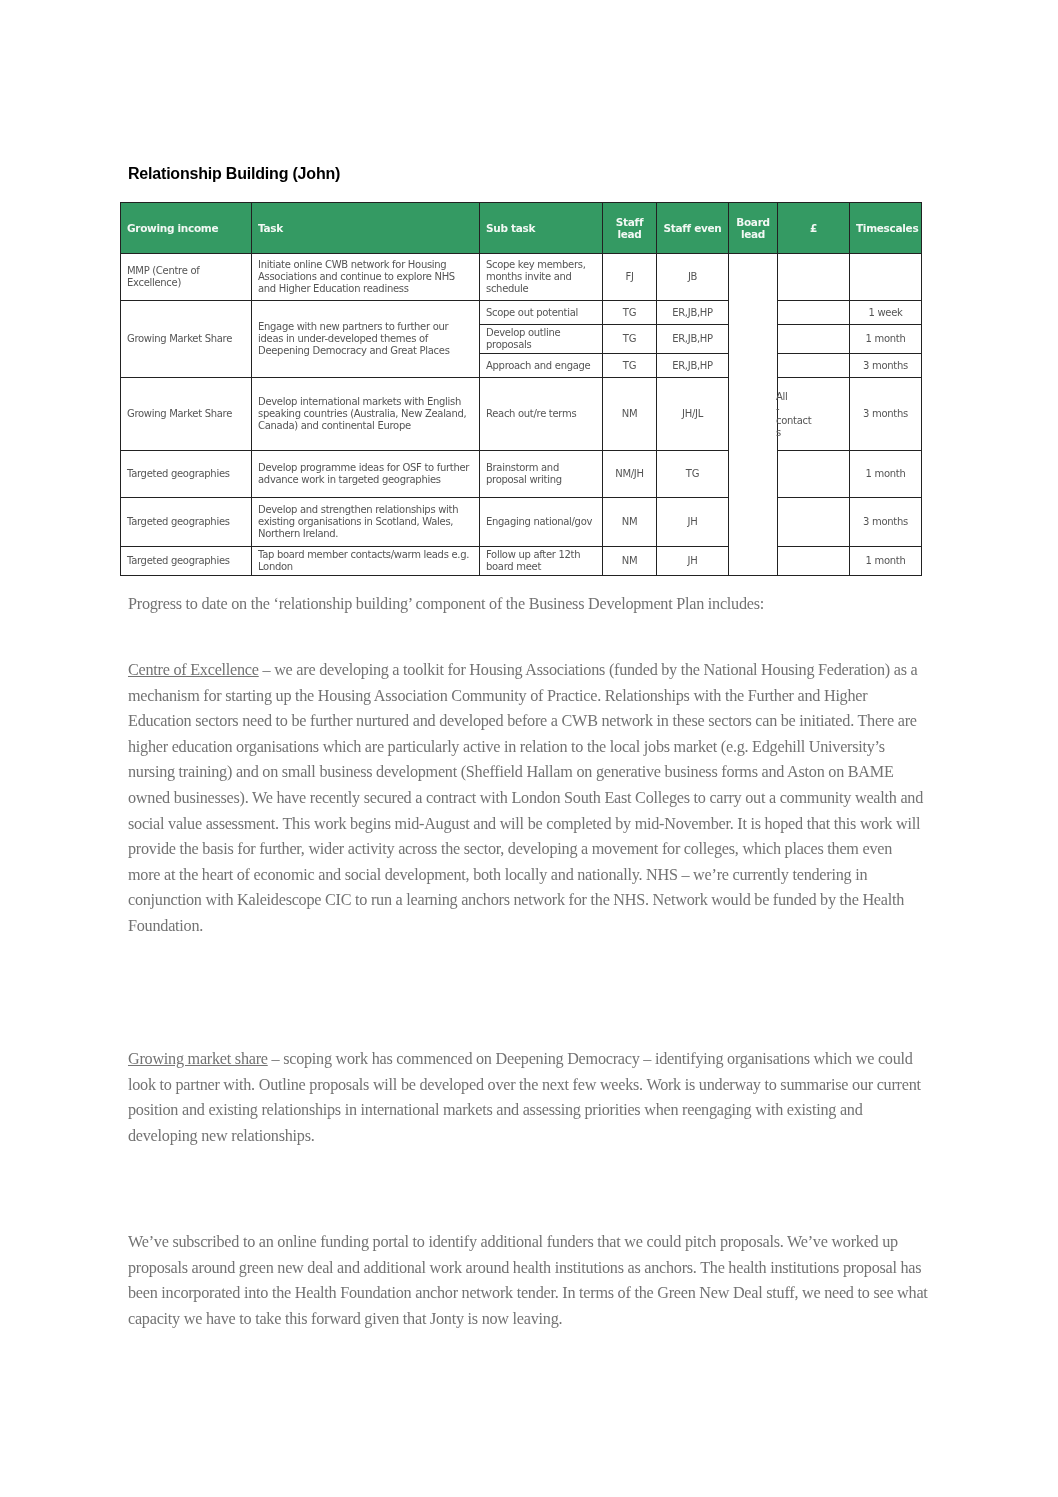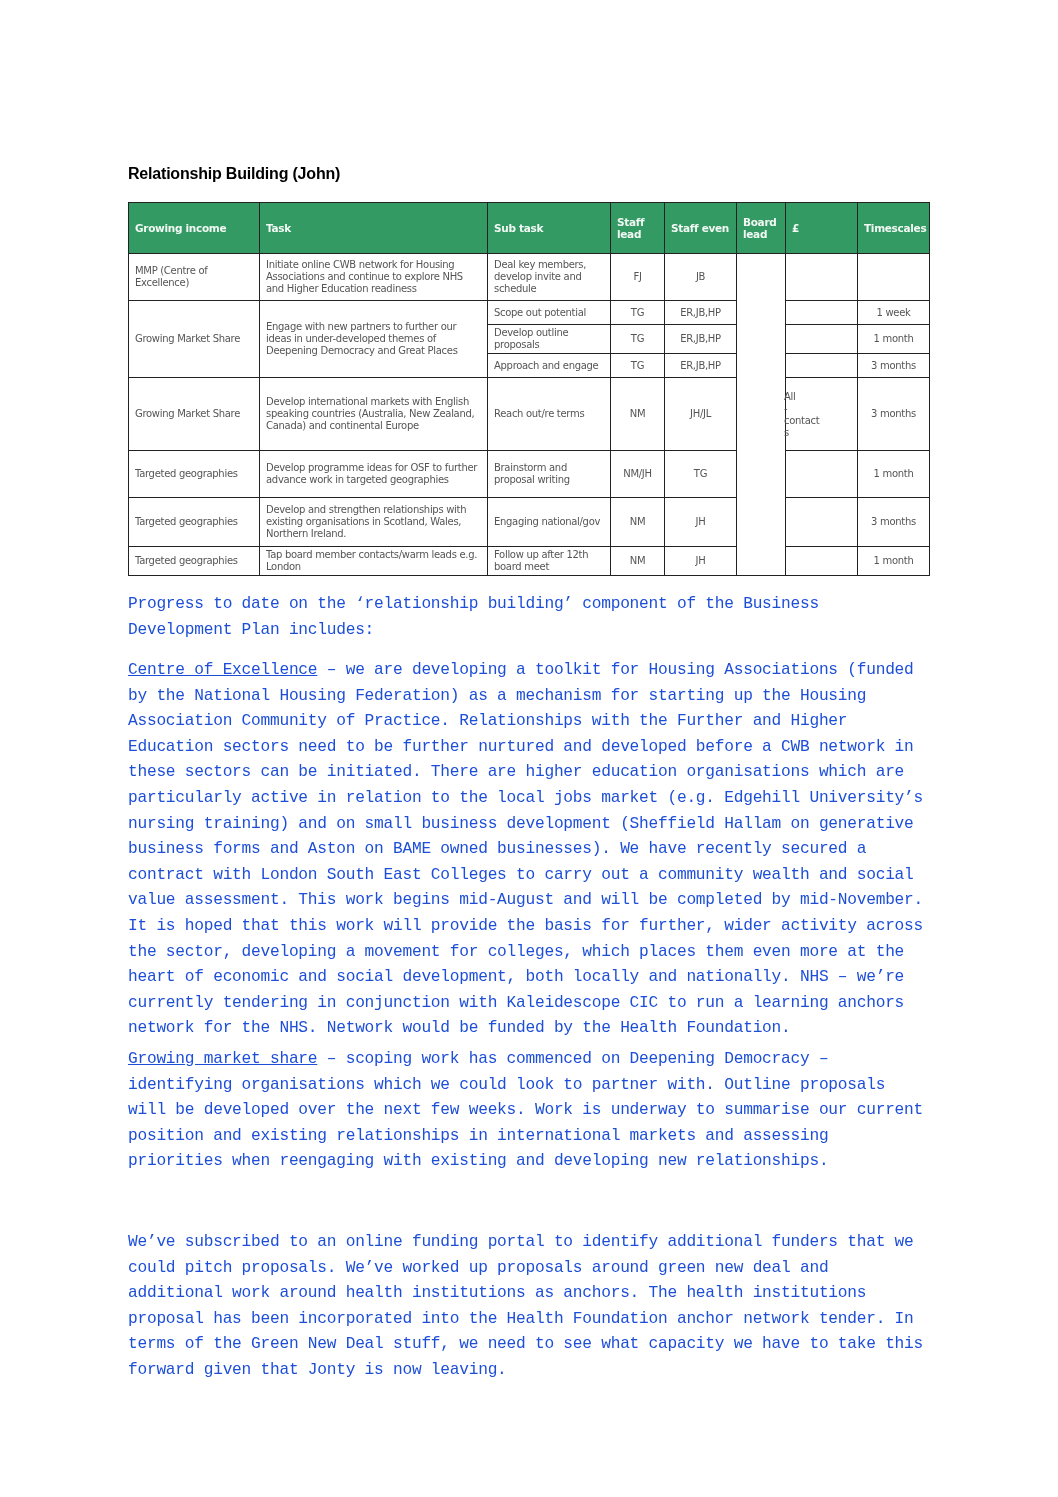--- a/index.html
+++ b/index.html
@@ -6,46 +6,46 @@
   body { width: 1058px; height: 1497px; position: relative; overflow: hidden; }
   .page { position: absolute; left: 0; top: 0; width: 1058px; height: 1497px; margin-top: 34px; }
 
   .heading {
     position: absolute; left: 128px; top: 131px;
     font-family: "Liberation Sans", sans-serif; font-weight: bold;
     font-size: 16px; color: #000; letter-spacing: -0.2px;
   }
 
   table.plan {
-    position: absolute; left: 128px; top: 168px;
+    position: absolute; left: 120px; top: 168px;
     width: 801px; border-collapse: collapse; table-layout: fixed;
     font-family: "DejaVu Sans", sans-serif; font-size: 10px; color: #555;
   }
   table.plan th, table.plan td {
     border: 1.3px solid #222; padding: 2px 6px; vertical-align: middle;
     line-height: 12px; letter-spacing: -0.3px;
   }
   table.plan th {
     background: #349a63; color: #f2f8f4; font-weight: bold; height: 46px;
     text-align: left; font-size: 10.5px;
   }
-  table.plan th.c { text-align: left; }
+  table.plan th.c { text-align: center; }
   table.plan td.c { text-align: center; }
   table.plan td.board { border-top: none; border-bottom: none; text-align: center; padding-left: 47px; }
   tr.r1 td { height: 42px; }
   tr.r2 td { height: 19px; }
   tr.r5 td { height: 68px; }
   tr.r6 td { height: 42px; }
   tr.r7 td { height: 44px; }
   tr.r8 td { height: 18px; }
 
   .para {
     position: absolute; left: 128px; width: 800px;
-    font-family: Liberation Mono, monospace; font-size: 16.2px;
-    line-height: 25.6px; color: #1d4ed8; letter-spacing: -0.25px;
+    font-family: Liberation Serif, serif; font-size: 16.2px;
+    line-height: 25.6px; color: #737373; letter-spacing: -0.25px;
     margin: 0;
   }
   .para u { text-decoration: underline; }
 </style>
 </head>
 <body>
 
 <div class="page">
 
   <div class="heading">Relationship Building (John)</div>
@@ -71,21 +71,21 @@
         <th class="c">Board lead</th>
         <th class="c">£</th>
         <th class="c">Timescales</th>
       </tr>
     </thead>
     <tbody>
 
       <tr class="r1">
         <td>MMP (Centre of Excellence)</td>
         <td>Initiate online CWB network for Housing Associations and continue to explore NHS and Higher Education readiness</td>
-        <td>Deal key members, develop invite and schedule</td>
+        <td>Scope key members, months invite and schedule</td>
         <td class="c">FJ</td>
         <td class="c">JB</td>
         <td class="board" rowspan="8" style="border-top:1.3px solid #222;border-bottom:1.3px solid #222;">All - contact s</td>
         <td class="c"></td>
         <td class="c"></td>
       </tr>
 
       <tr class="r2">
         <td rowspan="3">Growing Market Share</td>
         <td rowspan="3">Engage with new partners to further our ideas in under-developed themes of Deepening Democracy and Great Places</td>

